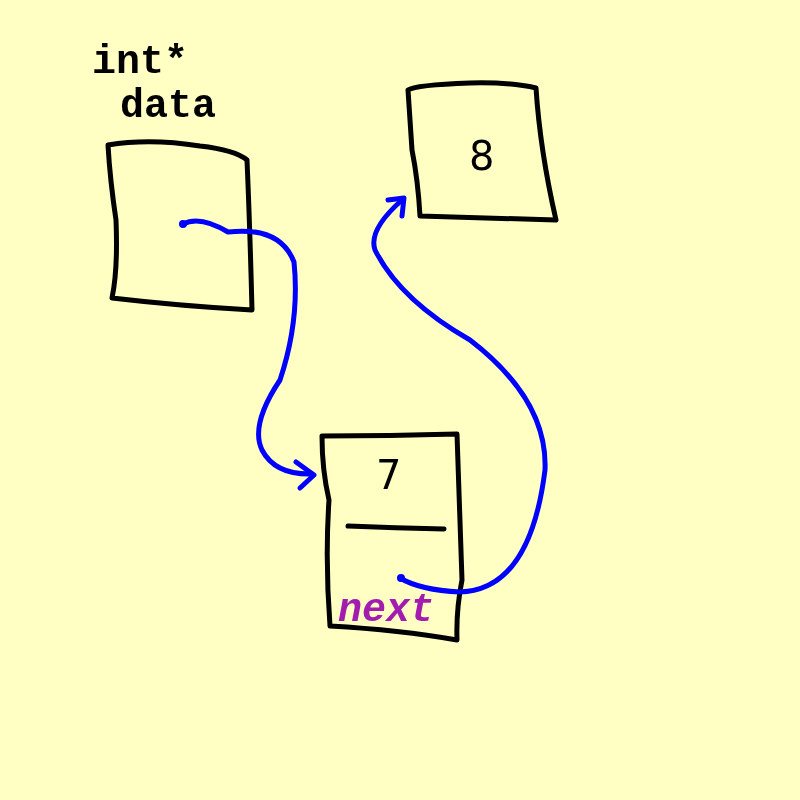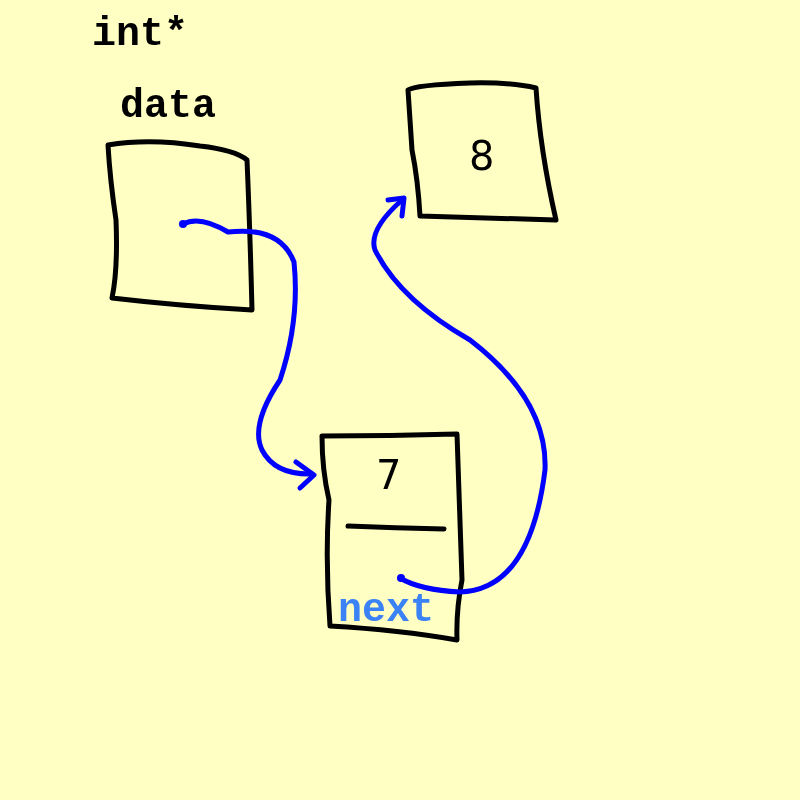--- a/index.html
+++ b/index.html
@@ -24,19 +24,19 @@
 
   <path d="M183,224 Q200,215 228,232 Q280,226 294,262 Q300,320 280,380 Q250,425 262,450 Q275,475 312,474" fill="none" stroke="#0000ff" stroke-width="5" stroke-linecap="round"></path>
   <circle cx="183" cy="224" r="4" fill="#0000ff"></circle>
   <path d="M296,462 L314,475 L300,488" fill="none" stroke="#0000ff" stroke-width="5" stroke-linecap="round" stroke-linejoin="round"></path>
 
   <path d="M400,578 Q420,590 460,592 Q530,590 545,470 Q548,400 470,340 Q400,300 375,250 Q368,230 402,200" fill="none" stroke="#0000ff" stroke-width="5" stroke-linecap="round"></path>
   <circle cx="401" cy="578" r="4" fill="#0000ff"></circle>
   <path d="M388,200 L404,198 L402,216" fill="none" stroke="#0000ff" stroke-width="5" stroke-linecap="round" stroke-linejoin="round"></path>
 </svg>
 
-<div class="lbl mono" style="left:92px; top:12px;">int*</div>
+<div class="lbl mono" style="left:92px; top:40px;">int*</div>
 <div class="lbl mono" style="left:120px; top:84px;font-family:Liberation Mono, monospace;">data</div>
 
 <div class="num" style="left:376px; top:452px;">7</div>
-<div class="lbl mono" style="left:338px; top:588px; color:#3b82f6;">next</div>
+<div class="lbl mono" style="left:338px; top:588px; color:#a21caf;font-style:italic;">next</div>
 
 <div class="num" style="left:469px; top:133px;">8</div>
 
 </body></html>

